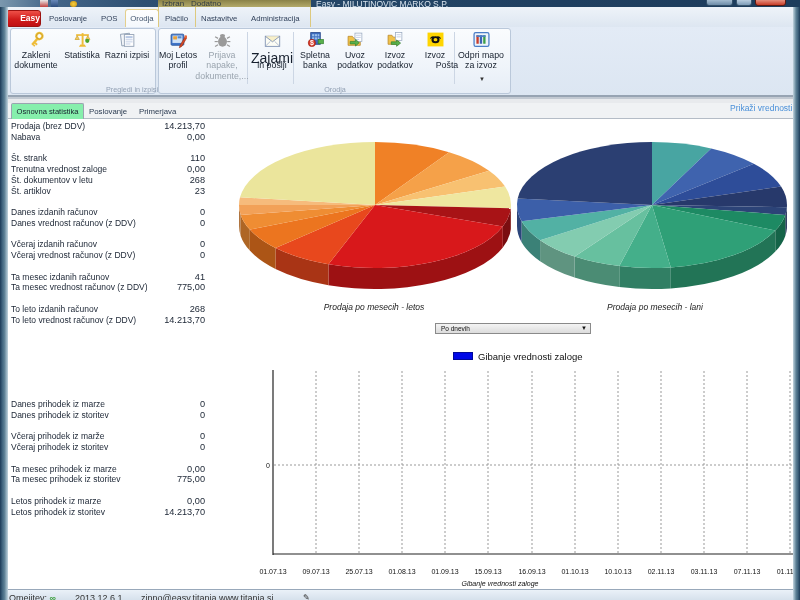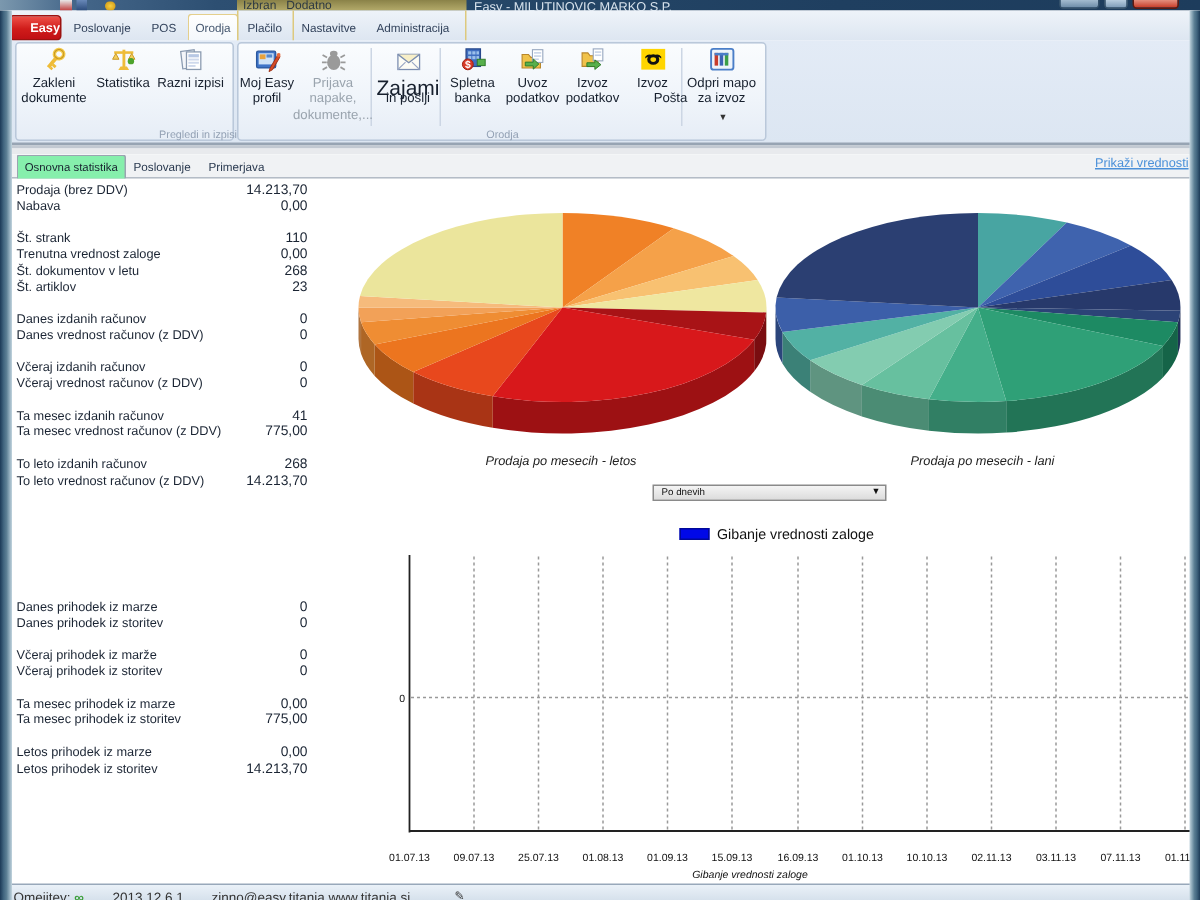--- a/index.html
+++ b/index.html
@@ -73,21 +73,21 @@
   </svg>
 <div style="position:absolute;left:82px;top:49.5px;width:90px;text-align:center;font-size:8.8px;color:#17202e">Razni izpisi</div>
 <svg style="position:absolute;left:170px;top:32px" width="17" height="17" viewBox="0 0 16 16">
     <rect x="1" y="2" width="12" height="10.5" rx="1" fill="#3f74c8" stroke="#2a579e" stroke-width="0.8"></rect>
     <rect x="2.3" y="3.3" width="9.4" height="7" fill="#cfe2f7"></rect>
     <rect x="3" y="4" width="3.6" height="3" fill="#e8a23c"></rect>
     <rect x="7.2" y="4" width="3.6" height="2" fill="#5588cc"></rect>
     <path d="M14.5 4 L9.5 12.5 L8.8 14.8 L11 13.6 L15.8 5.4 Z" fill="#d44a28" stroke="#9c2e12" stroke-width="0.6"></path>
     <circle cx="14.9" cy="4.4" r="1.3" fill="#e86a3c"></circle>
   </svg>
-<div style="position:absolute;left:133px;top:49.5px;width:90px;text-align:center;font-size:8.8px;color:#17202e">Moj Easy</div>
+<div style="position:absolute;left:133px;top:49.5px;width:90px;text-align:center;font-size:8.8px;color:#17202e">Moj Letos</div>
 <div style="position:absolute;left:133px;top:60.0px;width:90px;text-align:center;font-size:8.8px;color:#17202e">profil</div>
 <svg style="position:absolute;left:214px;top:32px" width="17" height="17" viewBox="0 0 16 16">
     <ellipse cx="8" cy="9" rx="4.2" ry="4.8" fill="#9a9a9a"></ellipse>
     <ellipse cx="8" cy="3.6" rx="2.4" ry="1.8" fill="#9a9a9a"></ellipse>
     <g stroke="#9a9a9a" stroke-width="1.1">
       <line x1="3.8" y1="6" x2="1" y2="4.4"></line>
       <line x1="3.6" y1="9" x2="0.6" y2="9"></line>
       <line x1="3.8" y1="12" x2="1" y2="13.6"></line>
       <line x1="12.2" y1="6" x2="15" y2="4.4"></line>
       <line x1="12.4" y1="9" x2="15.4" y2="9"></line>
@@ -255,21 +255,21 @@
   </div>
 <div class="prow" style="top:495.9px">
     <span>Letos prihodek iz marze</span>
     <span>0,00</span>
   </div>
 <div class="prow" style="top:506.7px">
     <span>Letos prihodek iz storitev</span>
     <span>14.213,70</span>
   </div>
 
-<div class="abs" style="left:730px;top:103px;width:63px;height:11px;overflow:hidden;font-size:8.5px;color:#4a90d9;text-decoration:underline">Prikaži vrednosti</div>
+<div class="abs" style="left:730px;top:103px;width:63px;height:11px;overflow:hidden;font-size:8.5px;color:#4a90d9;">Prikaži vrednosti</div>
 <svg width="600" height="200" viewBox="210 120 600 200" style="position:absolute;left:210px;top:120px">
     <path d="M511.0,205.0 A136,63 0 0 1 510.8,208.3 L510.8,229.3 A136,63 0 0 0 511.0,226.0 Z" fill="#aea874"></path>
     <path d="M510.8,208.3 A136,63 0 0 1 502.8,226.5 L502.8,247.5 A136,63 0 0 0 510.8,229.3 Z" fill="#7a0d10"></path>
     <path d="M502.8,226.5 A136,63 0 0 1 328.5,264.2 L328.5,285.2 A136,63 0 0 0 502.8,247.5 Z" fill="#9d1113"></path>
     <path d="M328.5,264.2 A136,63 0 0 1 275.5,248.0 L275.5,269.0 A136,63 0 0 0 328.5,285.2 Z" fill="#a93415"></path>
     <path d="M275.5,248.0 A136,63 0 0 1 249.8,229.6 L249.8,250.6 A136,63 0 0 0 275.5,269.0 Z" fill="#ac5516"></path>
     <path d="M249.8,229.6 A136,63 0 0 1 240.7,214.9 L240.7,235.9 A136,63 0 0 0 249.8,250.6 Z" fill="#ae6625"></path>
     <path d="M240.7,214.9 A136,63 0 0 1 239.0,205.0 L239.0,226.0 A136,63 0 0 0 240.7,235.9 Z" fill="#b07540"></path>
     <path d="M375,205 L375.0,142.0 A136,63 0 0 1 449.1,152.2 Z" fill="#f08126"></path>
     <path d="M375,205 L449.1,152.2 A136,63 0 0 1 489.1,170.7 Z" fill="#f5a149"></path>

